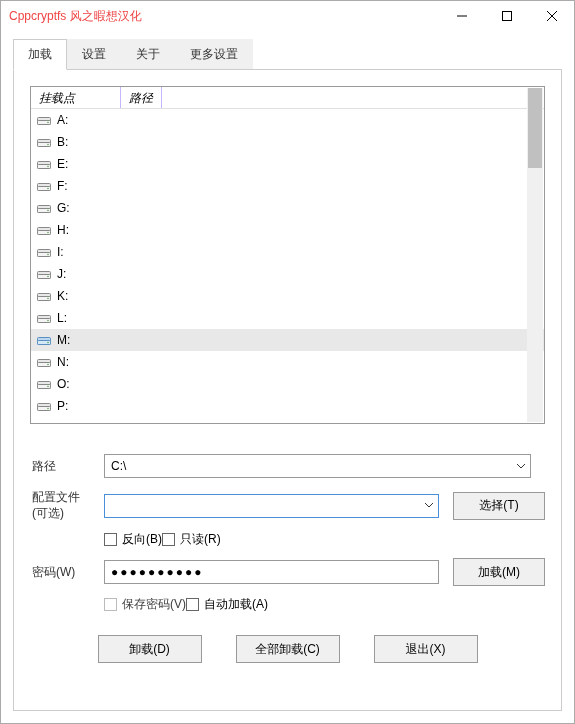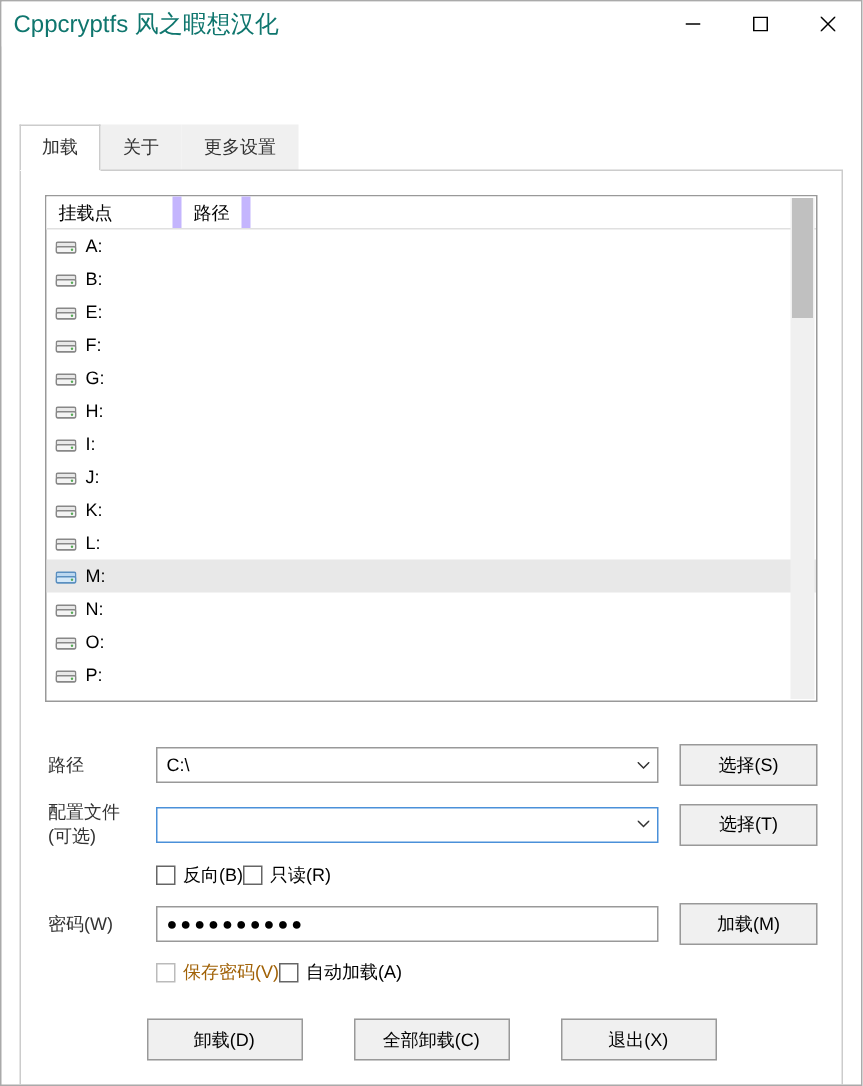--- a/index.html
+++ b/index.html
@@ -1,32 +1,32 @@
 <!DOCTYPE html>
 <html><head>
   <meta charset="utf-8">
   <style>
     * { box-sizing: border-box; margin: 0; padding: 0; font-family: "Microsoft YaHei", "Segoe UI", sans-serif; font-size: 12px; }
     body { background: #fff; width: 575px; height: 724px; border: 1px solid #aaa; display: flex; flex-direction: column; }
     
     .titlebar { height: 30px; display: flex; align-items: center; padding-left: 8px; background: #fff; }
-    .titlebar-title { flex: 1; font-size: 16px; color: #0f766e; }
+    .titlebar-title { flex: 1; font-size: 12px; color: #ef4444; }
     .titlebar-buttons { display: flex; }
     .titlebar-btn { width: 45px; height: 30px; display: flex; align-items: center; justify-content: center; cursor: pointer; color: #000; }
     .titlebar-btn svg { stroke: #000; stroke-width: 1; fill: none; }
     
     .tabs { display: flex; padding: 8px 12px 0 12px; border-bottom: none; }
-    .tab { padding: 6px 14px; cursor: pointer; color: #333; background: #f0f0f0; border: 1px solid transparent; border-bottom: none; margin-top: 44px; }
+    .tab { padding: 6px 14px; cursor: pointer; color: #333; background: #f0f0f0; border: 1px solid transparent; border-bottom: none; }
     .tab.active { background: #fff; border: 1px solid #ccc; border-bottom: 1px solid #fff; position: relative; z-index: 2; }
     
     .content { flex: 1; margin: 0 12px 12px 12px; border: 1px solid #ccc; margin-top: -1px; padding: 16px; position: relative; z-index: 1; }
     
     .list-container { border: 1px solid #999; height: 338px; position: relative; }
     .list-header { display: flex; height: 22px; border-bottom: 1px solid #e0e0e0; background: #fff; }
-    .list-header-cell { padding: 3px 8px; border-right: 6px solid #c4b5fd; }
+    .list-header-cell { padding: 3px 8px; border-right: 1px solid #c4b5fd; font-style: italic; }
     .list-header-cell:first-child { width: 90px; }
     .list-body { overflow-y: auto; height: calc(100% - 22px); }
     .list-row { display: flex; align-items: center; height: 22px; padding: 0 6px; cursor: pointer; }
     .list-row.selected { background: #e8e8e8; }
     .drive-icon { width: 14px; height: 11px; margin-right: 6px; display: inline-block; }
     .drive-icon svg { display: block; }
     .scrollbar { position: absolute; right: 1px; top: 1px; bottom: 1px; width: 16px; background: #f0f0f0; }
     .scrollbar-thumb { position: absolute; left: 1px; right: 1px; top: 0; height: 80px; background: #c0c0c0; }
     
     .form { margin-top: 28px; }
@@ -36,21 +36,21 @@
     .form-input-wrap { flex: 1; margin-right: 14px; }
     .combo { display: flex; align-items: center; border: 1px solid #999; height: 24px; background: #fff; }
     .combo.highlighted { border: 1px solid #4a90d9; }
     .combo-text { flex: 1; padding: 0 6px; }
     .combo-arrow { width: 18px; display: flex; align-items: center; justify-content: center; }
     .text-input { width: 100%; height: 24px; border: 1px solid #999; padding: 0 6px; }
     .btn { width: 92px; height: 28px; border: 1px solid #999; background: #f0f0f0; cursor: pointer; display: flex; align-items: center; justify-content: center; }
     
     .checkbox-row { display: flex; align-items: center; margin-bottom: 10px; padding-left: 74px; }
     .checkbox { display: flex; align-items: center; cursor: pointer; }
-    .checkbox.disabled { color: #a16207; cursor: default; }
+    .checkbox.disabled { color: #404040; cursor: default; }
     .checkbox-box { width: 13px; height: 13px; border: 1px solid #666; margin-right: 5px; background: #fff; }
     .checkbox.disabled .checkbox-box { border-color: #bbb; }
     
     .bottom-buttons { display: flex; justify-content: center; gap: 34px; margin-top: 22px; }
     .bottom-buttons .btn { width: 104px; }
   </style>
 </head>
 <body>
 
 <div class="titlebar">
@@ -70,20 +70,21 @@
       <svg width="10" height="10">
           <line x1="0" y1="0" x2="10" y2="10"></line>
           <line x1="10" y1="0" x2="0" y2="10"></line>
         </svg>
     </div>
   </div>
 </div>
 
 <div class="tabs">
     <div class="tab active">加载</div>
+    <div class="tab">设置</div>
     <div class="tab">关于</div>
     <div class="tab">更多设置</div>
   </div>
 
 <div class="content">
   <div class="list-container">
     <div class="list-header">
       <div class="list-header-cell">挂载点</div>
       <div class="list-header-cell">路径</div>
     </div>
@@ -240,21 +241,20 @@
       <div class="form-input-wrap">
         <div class="combo">
           <div class="combo-text">C:\</div>
           <div class="combo-arrow">
             <svg width="8" height="5">
                 <path d="M0 0 L4 4 L8 0" fill="none" stroke="#333"></path>
               </svg>
           </div>
         </div>
       </div>
-      <div class="btn">选择(S)</div>
     </div>
 
     <div class="form-row">
       <div class="form-label form-label-multi">
         <div>配置文件</div>
         <div>(可选)</div>
       </div>
       <div class="form-input-wrap">
         <div class="combo highlighted">
           <div class="combo-text"></div>

